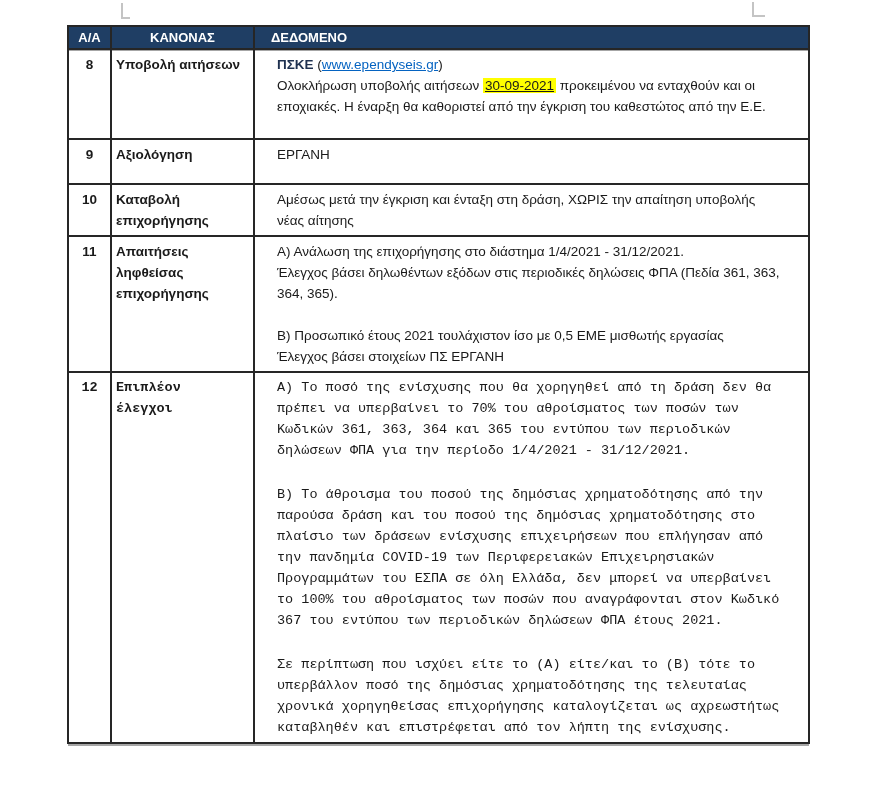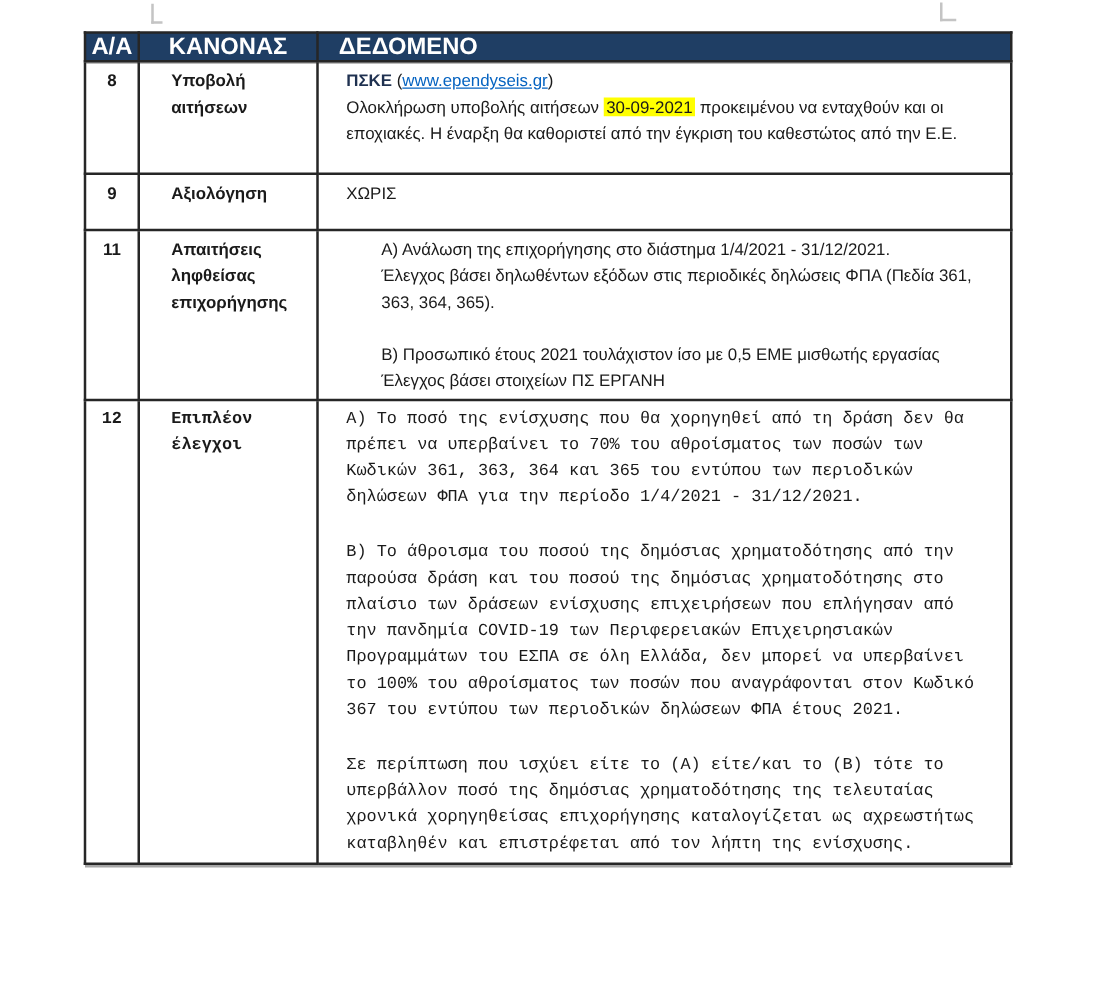--- a/index.html
+++ b/index.html
@@ -34,48 +34,48 @@
   }
   col.c-num{width:43px;}
   col.c-rule{width:143px;}
   col.c-data{width:555px;}
 
   th,td{border:2px solid var(--grid);vertical-align:top;}
 
   thead th{
     background:var(--header_bg);
     color:var(--header_text);
-    font-size:19px;font-weight:bold;
+    font-size:13px;font-weight:bold;
     height:21px;line-height:17px;
     padding:2px 4px;
     text-align:center;
   }
   thead th.left{text-align:left;padding-left:16px;}
   thead{box-shadow:0 3px 0 -1px var(--shadow);}
 
   td{font-size:13.5px;line-height:21px;}
   td.num{font-weight:bold;text-align:center;padding-top:4px;}
-  td.rule{font-weight:bold;padding:4px 8px 4px 25px;}
+  td.rule{font-weight:bold;padding:4px 8px 4px 4px;}
   td.data{padding:4px 22px;}
 
   tr.h8 td{height:90px;}
   tr.h9 td{height:45px;}
   tr.h10 td{height:47px;}
   tr.h11 td{height:120px;}
   tr.h12 td{height:327px;font-family:Liberation Mono, monospace;}
   tr.h13 td{height:62px;}
 
   p{margin:0;}
   p.gap-lg{margin-top:21px;}
   p.gap-md{margin-top:23px;}
-  .pre{white-space:pre-line;margin-left:28px;}
+  .pre{white-space:pre-line;}
 
   .pske{font-weight:bold;color:#1F3150;}
   a.link{color:var(--link);text-decoration:underline;cursor:pointer;}
-  mark{background:var(--highlight_bg);color:var(--body_text);padding:0 2px;}
+  mark{background:var(--highlight_bg);color:var(--body_text);padding:0 2px;text-decoration:underline;}
 </style>
 </head>
 <body>
 
 <div class="artifact left"></div>
 <div class="artifact right"></div>
 
 <table class="rules">
   <colgroup>
       <col class="c-num">
@@ -95,21 +95,28 @@
       <td class="rule">Υποβολή αιτήσεων</td>
       <td class="data">
         <p><span class="pske">ΠΣΚΕ</span><span> (</span><a class="link">www.ependyseis.gr</a><span>)</span></p>
         <p><span>Ολοκλήρωση υποβολής αιτήσεων </span><mark>30-09-2021</mark><span> προκειμένου να ενταχθούν και οι εποχιακές. Η έναρξη θα καθοριστεί από την έγκριση του καθεστώτος από την Ε.Ε.</span></p>
       </td>
     </tr>
     <tr class="h9">
       <td class="num">9</td>
       <td class="rule">Αξιολόγηση</td>
       <td class="data">
-        <p>ΧΩΡΙΣ</p>
+        <p>ΕΡΓΑΝΗ</p>
+      </td>
+    </tr>
+    <tr class="h10">
+      <td class="num">10</td>
+      <td class="rule">Καταβολή επιχορήγησης</td>
+      <td class="data">
+        <p>Αμέσως μετά την έγκριση και ένταξη στη δράση, ΧΩΡΙΣ την απαίτηση υποβολής νέας αίτησης</p>
       </td>
     </tr>
     <tr class="h11">
       <td class="num">11</td>
       <td class="rule">Απαιτήσεις ληφθείσας επιχορήγησης</td>
       <td class="data">
         <p class="pre">Α) Ανάλωση της επιχορήγησης στο διάστημα 1/4/2021 - 31/12/2021.
 Έλεγχος βάσει δηλωθέντων εξόδων στις περιοδικές δηλώσεις ΦΠΑ (Πεδία 361, 363, 364, 365).</p>
         <p class="pre gap-lg">Β) Προσωπικό έτους 2021 τουλάχιστον ίσο με 0,5 ΕΜΕ μισθωτής εργασίας
 Έλεγχος βάσει στοιχείων ΠΣ ΕΡΓΑΝΗ</p>

